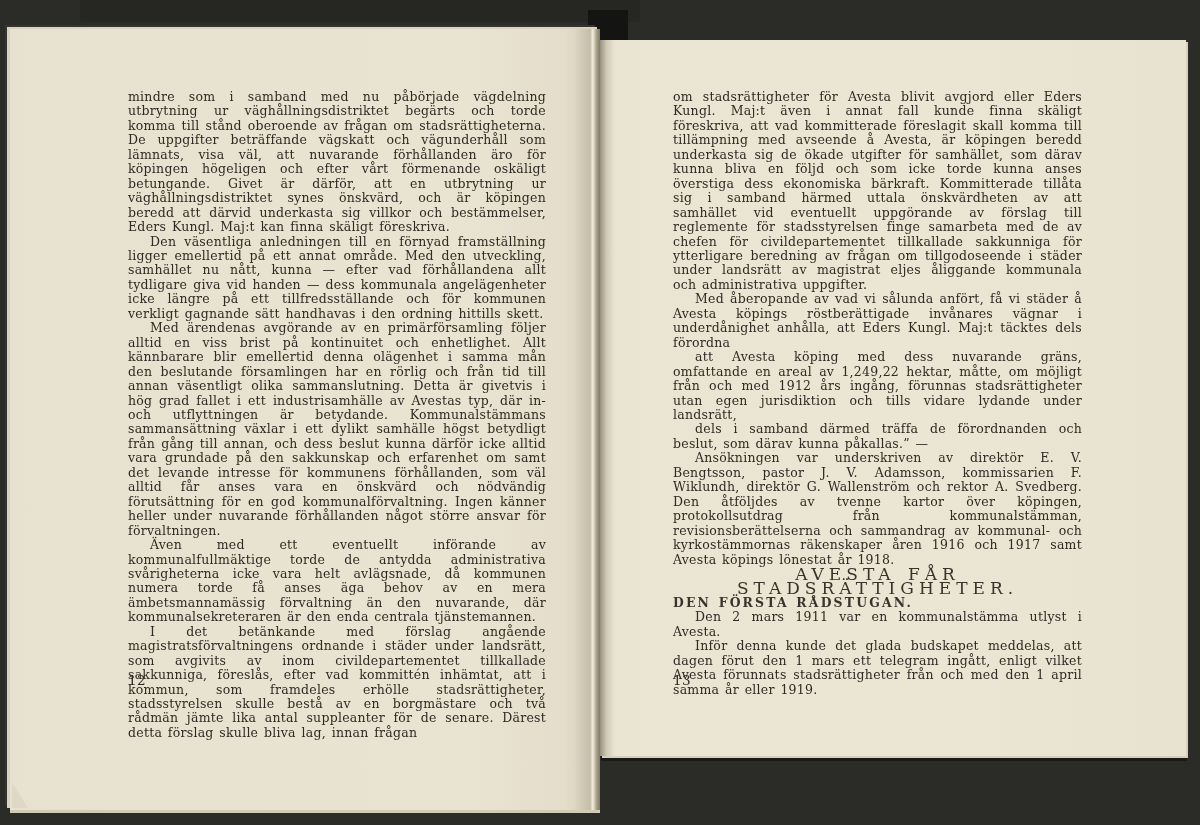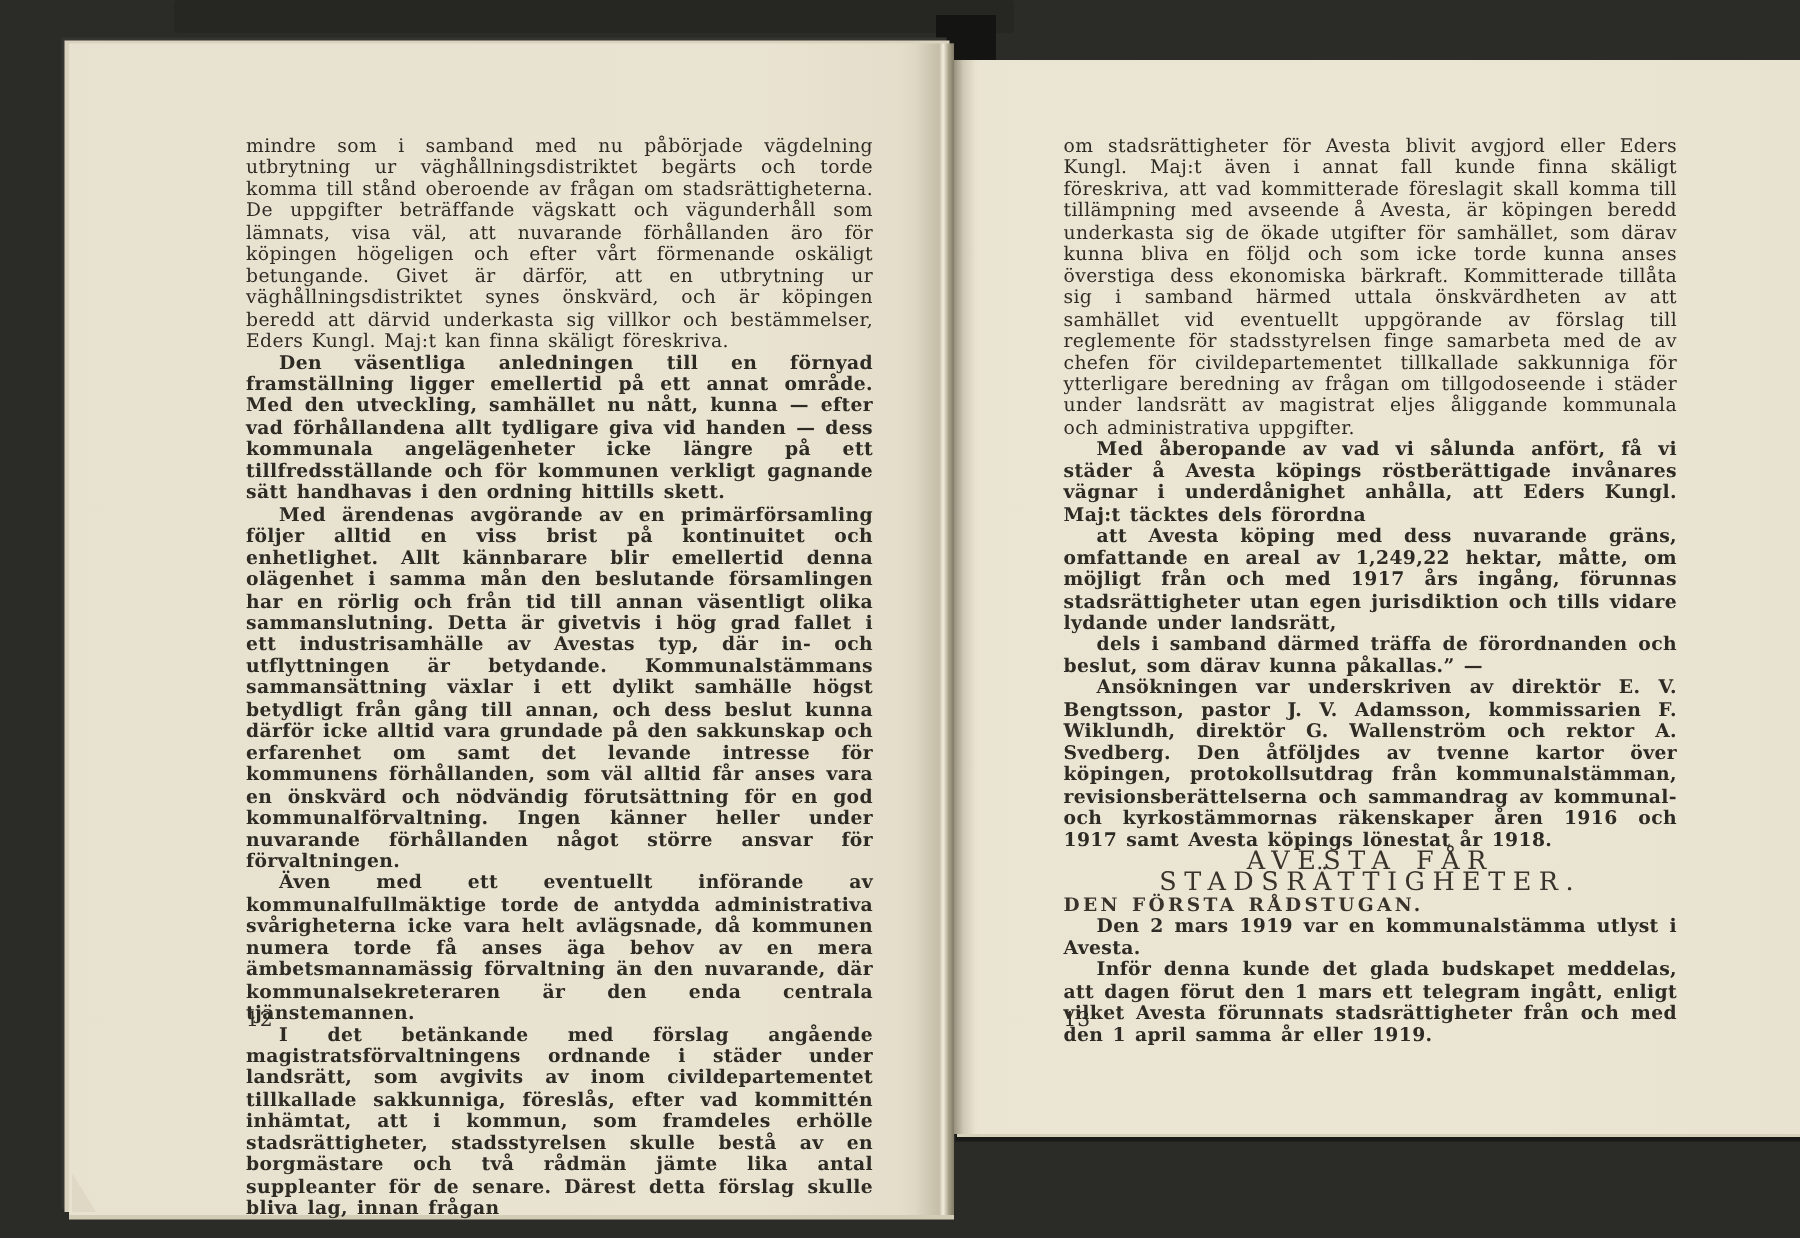--- a/index.html
+++ b/index.html
@@ -3,21 +3,21 @@
 <meta charset="utf-8">
 <style>
   html,body{margin:0;padding:0;}
   body{
     width:1200px;height:825px;
     background:#2b2b28;
     font-family:"DejaVu Serif", serif;
     overflow:hidden;
     position:relative;
   }
-  .stage{position:absolute;inset:0;margin-left:36px;}
+  .stage{position:absolute;inset:0;}
   
   .spine-notch{
     position:absolute;left:588px;top:10px;width:40px;height:38px;
     background:#141412;
   }
   .top-smudge{
     position:absolute;left:80px;top:0;width:560px;height:22px;
     background:#232320;opacity:.6;border-radius:3px;
   }
   
@@ -49,21 +49,21 @@
   .text-block{
     position:absolute;
     text-align:justify;
     font-size:12.5px;line-height:14.45px;
     letter-spacing:0.25px;word-spacing:0.12em;
     color:#2e2b24;
   }
   .text-left{left:118px;top:61px;width:418px;}
   .text-right{left:73px;top:50px;width:409px;}
   .text-block p{margin:0;padding:0;}
-  p.indent{text-indent:22px;font-weight:bold;}
+  p.indent{text-indent:22px;}
   p.noindent{text-indent:0;}
   p.gap-before{margin-top:14.5px;}
   
   .heading-1{
     margin-top:37px;text-align:center;text-indent:0;
     font-size:17px;letter-spacing:5px;word-spacing:2px;
     color:#38342c;
   }
   .heading-2{
     margin-top:11px;text-indent:0;
@@ -93,24 +93,24 @@
       <p class="indent">Även med ett eventuellt införande av kommunalfullmäktige torde de antydda administrativa svårigheterna icke vara helt avlägsnade, då kommunen numera torde få anses äga behov av en mera ämbetsmannamässig förvaltning än den nuvarande, där kommunalsekreteraren är den enda centrala tjänstemannen.</p>
       <p class="indent">I det betänkande med förslag angående magistratsförvaltningens ordnande i städer under landsrätt, som avgivits av inom civildepartementet tillkallade sakkunniga, föreslås, efter vad kommittén inhämtat, att i kommun, som framdeles erhölle stadsrättigheter, stadsstyrelsen skulle bestå av en borgmästare och två rådmän jämte lika antal suppleanter för de senare.  Därest detta förslag skulle bliva lag, innan frågan</p>
     </div>
     <div class="pagenum pagenum-left">12</div>
   </div>
 
   <div class="page page-right">
     <div class="text-block text-right">
       <p class="noindent">om stadsrättigheter för Avesta blivit avgjord eller Eders Kungl. Maj:t även i annat fall kunde finna skäligt föreskriva, att vad kommitterade föreslagit skall komma till tillämpning med avseende å Avesta, är köpingen beredd underkasta sig de ökade utgifter för samhället, som därav kunna bliva en följd och som icke torde kunna anses överstiga dess ekonomiska bärkraft.  Kommitterade tillåta sig i samband härmed uttala önskvärdheten av att samhället vid eventuellt uppgörande av förslag till reglemente för stadsstyrelsen finge samarbeta med de av chefen för civildepartementet tillkallade sakkunniga för ytterligare beredning av frågan om tillgodoseende i städer under landsrätt av magistrat eljes åliggande kommunala och administrativa uppgifter.</p>
       <p class="indent">Med åberopande av vad vi sålunda anfört, få vi städer å Avesta köpings röstberättigade invånares vägnar i underdånighet anhålla, att Eders Kungl. Maj:t täcktes dels förordna</p>
-      <p class="indent">att Avesta köping med dess nuvarande gräns, omfattande en areal av 1,249,22 hektar, måtte, om möjligt från och med 1917 års ingång, förunnas stadsrättigheter utan egen jurisdiktion och tills vidare lydande under landsrätt,</p>
+      <p class="indent">att Avesta köping med dess nuvarande gräns, omfattande en areal av 1,249,22 hektar, måtte, om möjligt från och med 1912 års ingång, förunnas stadsrättigheter utan egen jurisdiktion och tills vidare lydande under landsrätt,</p>
       <p class="indent">dels i samband därmed träffa de förordnanden och beslut, som därav kunna påkallas.” —</p>
       <p class="indent">Ansökningen var underskriven av direktör E. V. Bengtsson, pastor J. V. Adamsson, kommissarien F. Wiklundh, direktör G. Wallenström och rektor A. Svedberg.  Den åtföljdes av tvenne kartor över köpingen, protokollsutdrag från kommunalstämman, revisionsberättelserna och sammandrag av kommunal- och kyrkostämmornas räkenskaper åren 1916 och 1917 samt Avesta köpings lönestat år 1918.</p>
       <p class="heading-1">AVESTA FÅR STADSRÄTTIGHETER.</p>
       <p class="heading-2">DEN FÖRSTA RÅDSTUGAN.</p>
-      <p class="indent">Den 2 mars 1919 var en kommunalstämma utlyst i Avesta.</p>
+      <p class="indent">Den 2 mars 1911 var en kommunalstämma utlyst i Avesta.</p>
       <p class="indent">Inför denna kunde det glada budskapet meddelas, att dagen förut den 1 mars ett telegram ingått, enligt vilket Avesta förunnats stadsrättigheter från och med den 1 april samma år eller 1919.</p>
     </div>
     <div class="pagenum pagenum-right">13</div>
   </div>
 
 </div>
 
 </body></html>

